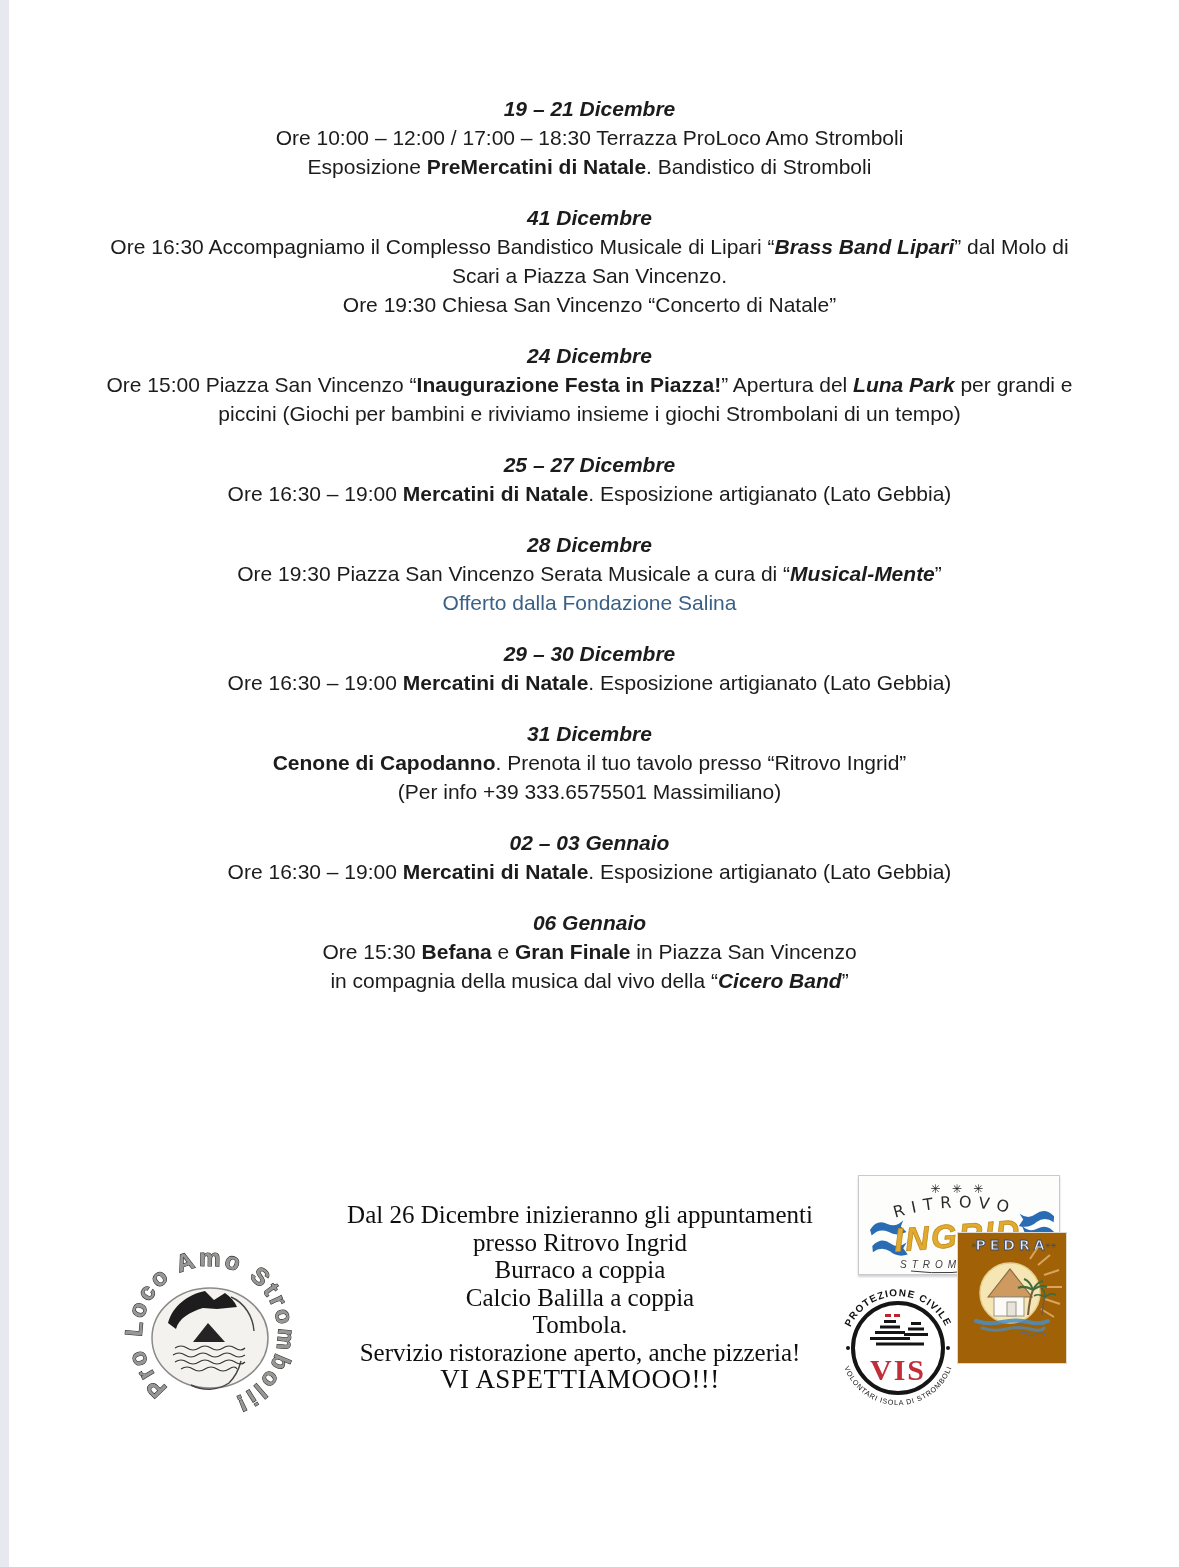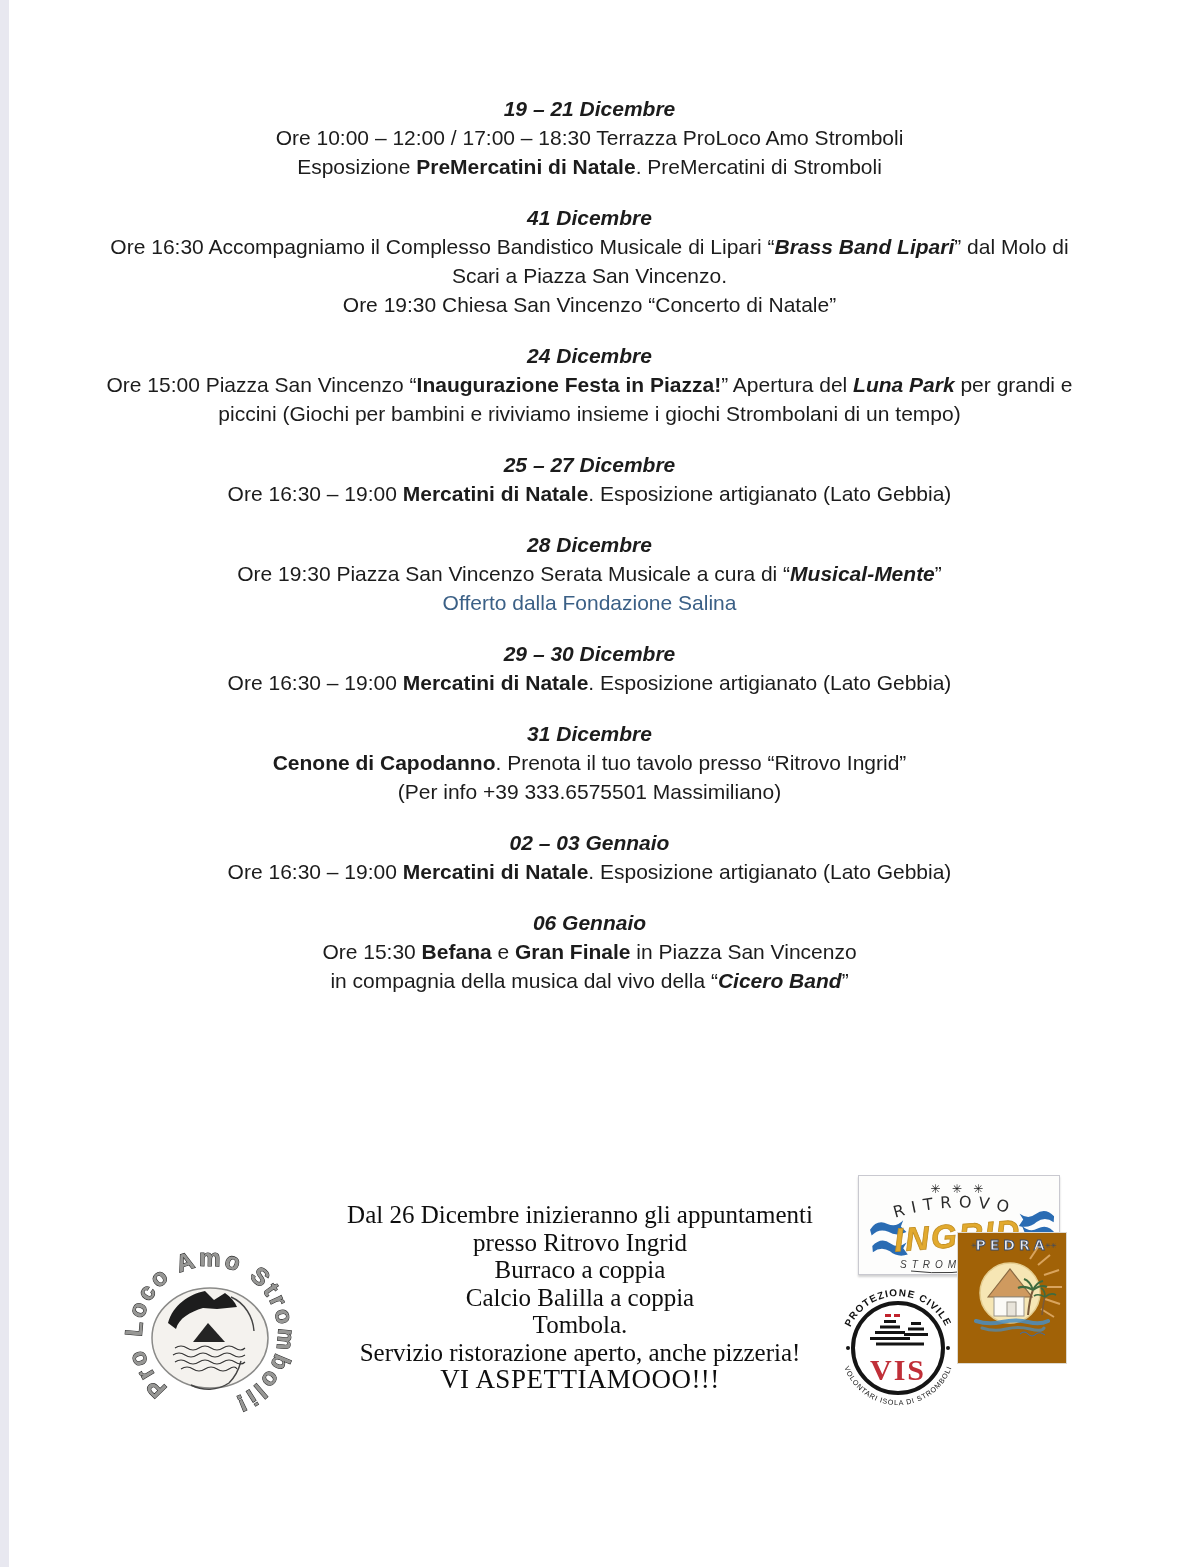--- a/index.html
+++ b/index.html
@@ -34,21 +34,21 @@
 </head>
 <body>
 
 <div class="page">
   <div class="page-edge"></div>
 
   <main class="events" id="events">
       <div class="event">
         <div class="event-date">19 – 21 Dicembre</div>
         <div class="event-line"><span>Ore 10:00 – 12:00 / 17:00 – 18:30 Terrazza ProLoco Amo Stromboli</span></div>
-        <div class="event-line"><span>Esposizione </span><span class="seg-b">PreMercatini di Natale</span><span>. PreMercatini di Stromboli</span></div>
+        <div class="event-line"><span>Esposizione </span><span class="seg-b">PreMercatini di Natale</span><span>. Bandistico di Stromboli</span></div>
       </div>
       <div class="event">
         <div class="event-date">41 Dicembre</div>
         <div class="event-line"><span>Ore 16:30 Accompagniamo il Complesso Bandistico Musicale di Lipari “</span><span class="seg-bi">Brass Band Lipari</span><span>” dal Molo di Scari a Piazza San Vincenzo.</span></div>
         <div class="event-line"><span>Ore 19:30 Chiesa San Vincenzo “Concerto di Natale”</span></div>
       </div>
       <div class="event">
         <div class="event-date">24 Dicembre</div>
         <div class="event-line"><span>Ore 15:00 Piazza San Vincenzo “</span><span class="seg-b">Inaugurazione Festa in Piazza!</span><span>” Apertura del </span><span class="seg-bi">Luna Park</span><span> per grandi e piccini (Giochi per bambini e riviviamo insieme i giochi Strombolani di un tempo)</span></div>
       </div>

